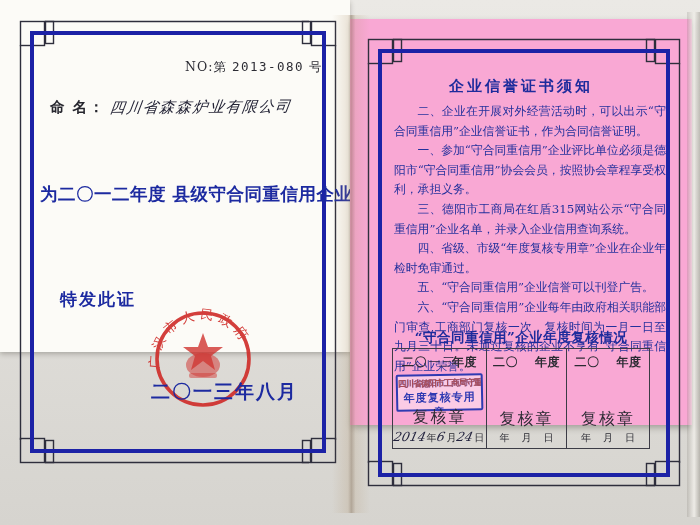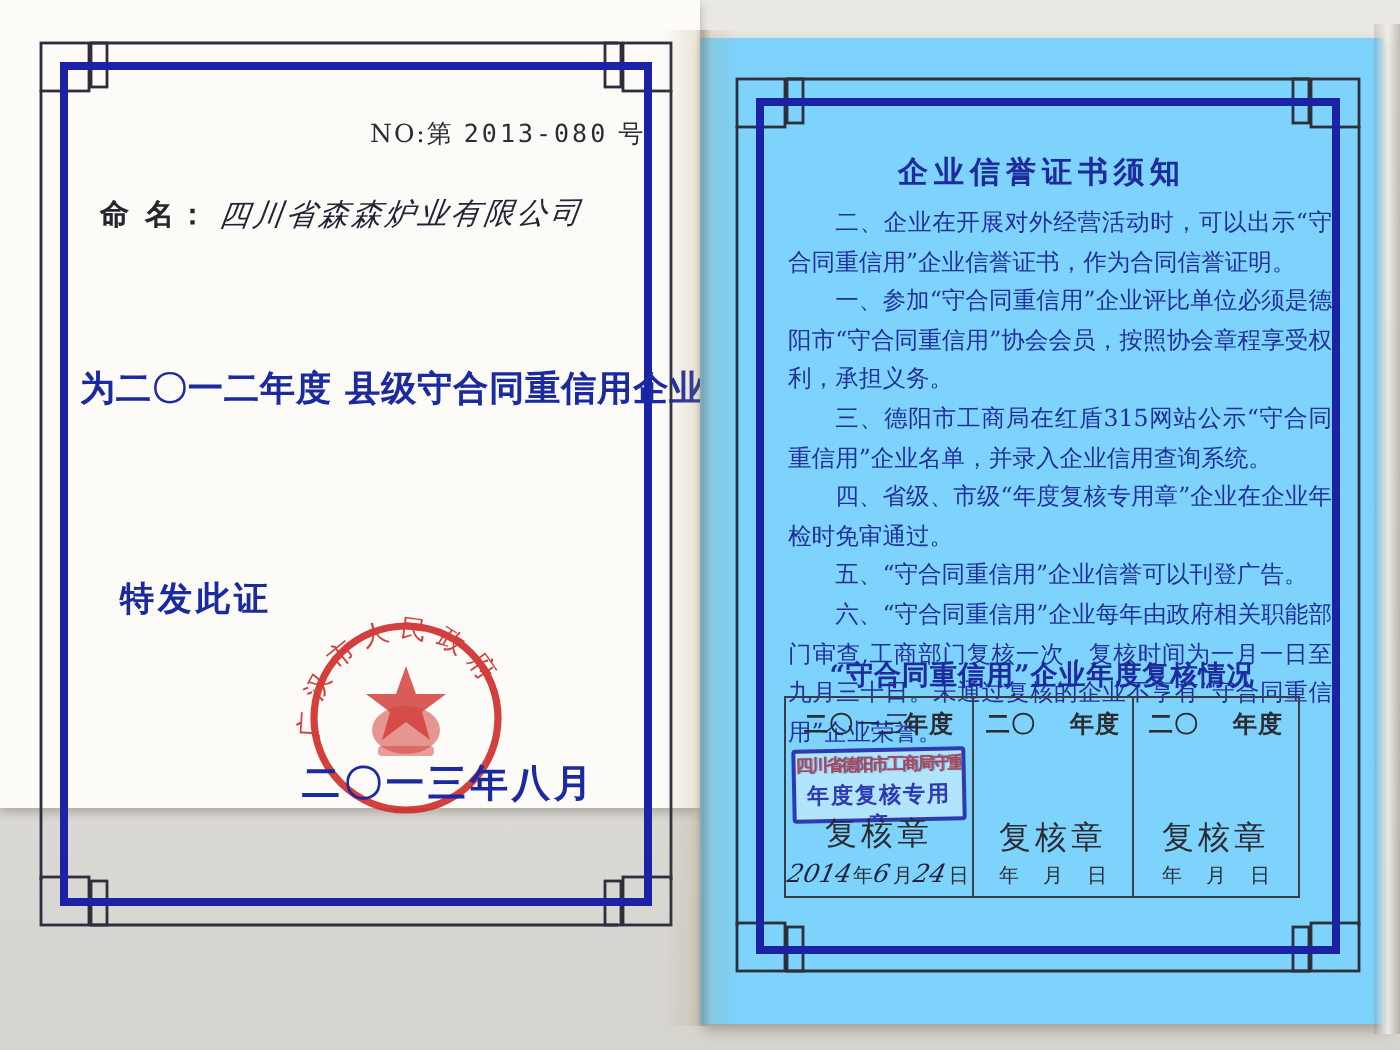--- a/index.html
+++ b/index.html
@@ -3,22 +3,22 @@
 <meta charset="utf-8">
 <style>
   html,body{margin:0;padding:0;}
   body{
     width:700px;height:525px;position:relative;overflow:hidden;
     background:linear-gradient(#ebe9e5,#d6d4cf);
     font-family:"DejaVu Sans",sans-serif;
     -webkit-font-smoothing:antialiased;
   }
   .page{position:absolute;background:#fcfbf7;}
-  .page-left{left:0;top:17;width:350px;height:404px;box-shadow:0 2px 5px rgba(40,35,25,.28);}
-  .page-right{left:350px;top:19px;width:342px;height:493px;background:#7dd3fc;box-shadow:2px 3px 6px rgba(40,35,25,.3);}
+  .page-left{left:0;top:17;width:350px;height:352px;box-shadow:0 2px 5px rgba(40,35,25,.28);}
+  .page-right{left:350px;top:19px;width:342px;height:406px;background:#f9a8d4;box-shadow:2px 3px 6px rgba(40,35,25,.3);}
   .frame{position:absolute;left:0;top:0;pointer-events:none;}
   .fold{
     position:absolute;left:332px;top:15px;width:38px;height:498px;z-index:6;
     background:linear-gradient(90deg,rgba(166,136,98,0) 0%,rgba(176,148,110,.22) 42%,rgba(118,92,62,.38) 51%,rgba(176,148,110,.18) 62%,rgba(166,136,98,0) 100%);
   }
   .right-edge{
     position:absolute;right:0;top:12px;width:13px;height:505px;z-index:6;
     background:linear-gradient(90deg,rgba(90,85,75,.18),rgba(240,238,233,.9) 55%,rgba(120,115,105,.35));
   }
   

